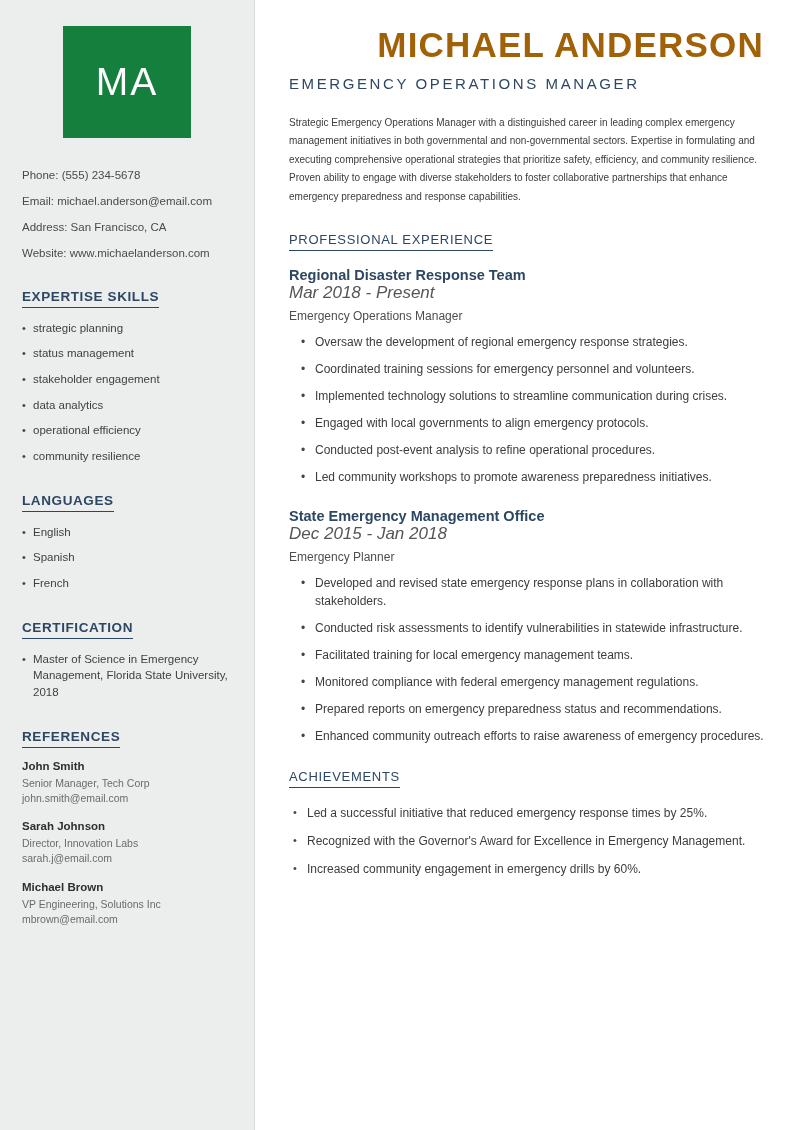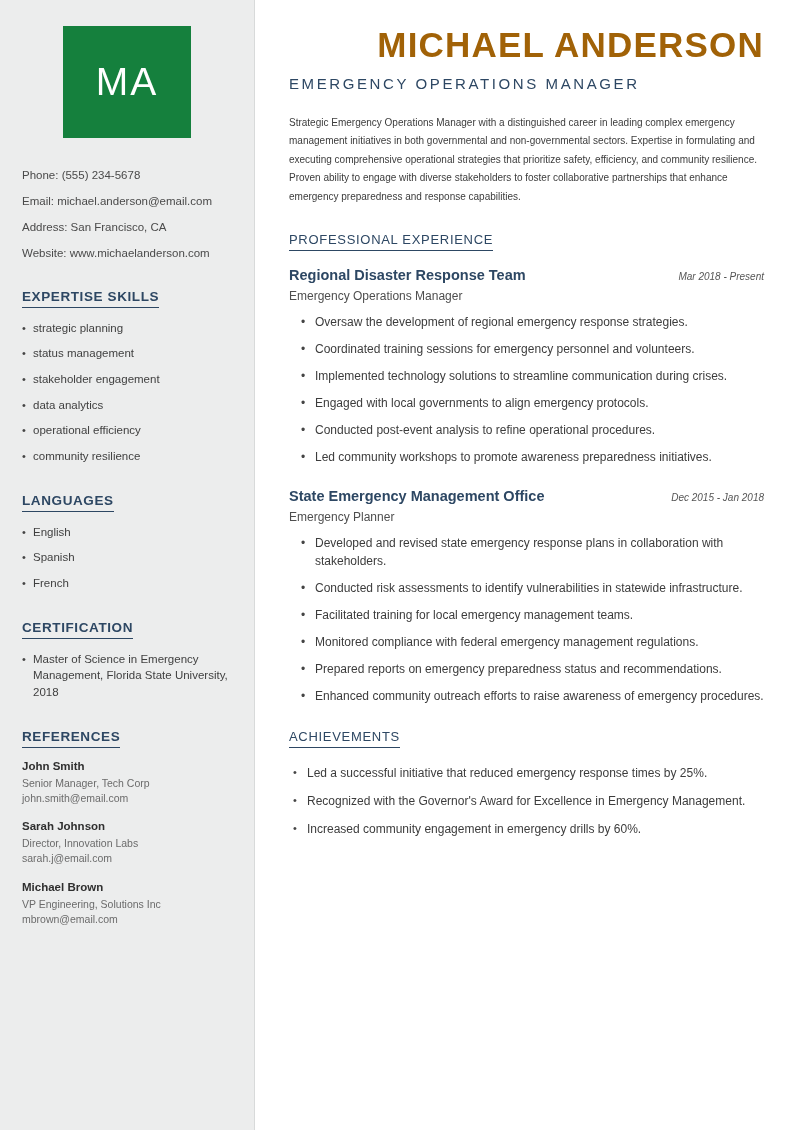--- a/index.html
+++ b/index.html
@@ -128,28 +128,29 @@
     letter-spacing: 0.7px;
     border-bottom: 1.5px solid #2d4763;
     display: inline-block;
     padding-bottom: 3px;
     margin-bottom: 16px;
   }
   .job-head {
     display: flex;
     justify-content: space-between;
     align-items: baseline;
+    flex-direction: column;
   }
   .job-title {
     font-size: 14.5px;
     font-weight: bold;
     color: #2d4763;
   }
   .job-date {
-    font-size: 10px;
+    font-size: 17px;
     font-style: italic;
     color: #555555;
   }
   .job-sub {
     font-size: 12px;
     color: #4e4e4e;
     margin-top: 6px;
     margin-bottom: 10px;
   }
   .main-bullet {

